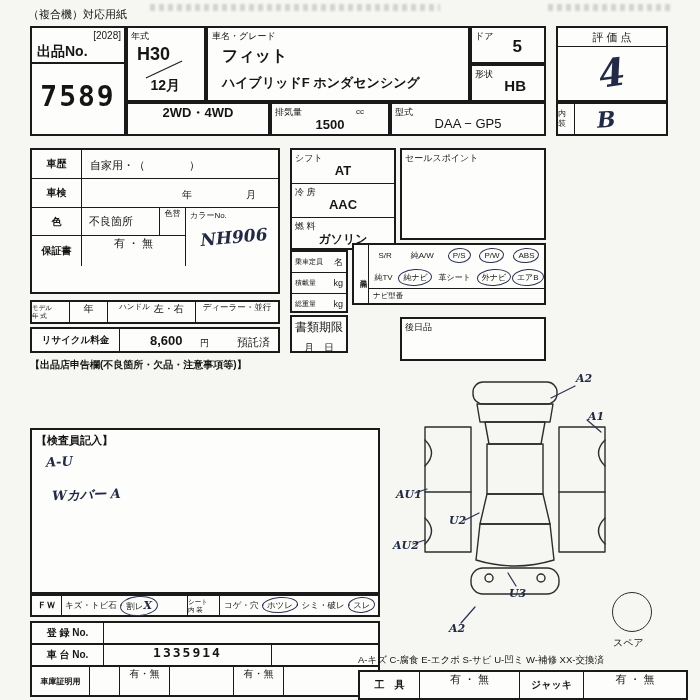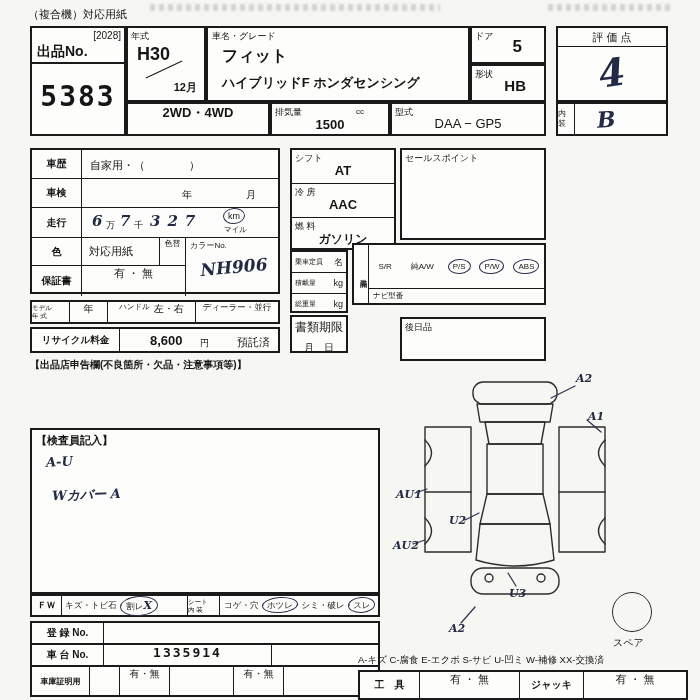--- a/index.html
+++ b/index.html
@@ -26,28 +26,28 @@
 
 <div class="abs" style="left:28px;top:7px;font-size:11px">（複合機）対応用紙</div>
 <div class="abs smudge" style="left:150px;top:4px;width:290px"></div>
 <div class="abs smudge" style="left:548px;top:4px;width:125px"></div>
 
 <div class="abs bx" style="left:30px;top:26px;width:96px;height:110px">
   <div style="height:36px;border-bottom:2px solid #1a1a1a;position:relative">
     <span style="position:absolute;left:5px;top:15px;font-weight:bold;font-size:14px">出品No.</span>
     <span style="position:absolute;right:3px;top:2px;font-size:10px">[2028]</span>
   </div>
-  <div style="font-size:28px;font-weight:bold;text-align:center;padding-top:16px;letter-spacing:2px;font-family:'DejaVu Sans Mono',monospace">5383</div>
+  <div style="font-size:28px;font-weight:bold;text-align:center;padding-top:16px;letter-spacing:2px;font-family:'DejaVu Sans Mono',monospace">7589</div>
 </div>
 
 <div class="abs bx" style="left:126px;top:26px;width:80px;height:76px">
   <span class="lb" style="position:absolute;left:3px;top:2px">年式</span>
   <span style="position:absolute;left:9px;top:16px;font-size:18px;font-weight:bold">H30</span>
   <div style="position:absolute;left:16px;bottom:30px;width:40px;border-top:1.5px solid #1a1a1a;transform:rotate(-25deg)"></div>
-  <span style="position:absolute;right:7px;bottom:5px;font-size:11px;font-weight:bold">12月</span>
+  <span style="position:absolute;right:24px;bottom:5px;font-size:14px;font-weight:bold">12月</span>
 </div>
 
 <div class="abs bx" style="left:206px;top:26px;width:264px;height:76px">
   <span class="lb" style="position:absolute;left:4px;top:2px">車名・グレード</span>
   <div style="position:absolute;left:14px;top:18px;font-size:16px;font-weight:bold">フィット</div>
   <div style="position:absolute;left:14px;top:46px;font-size:13px;font-weight:bold">ハイブリッドF ホンダセンシング</div>
 </div>
 
 <div class="abs bx" style="left:470px;top:26px;width:76px;height:38px">
   <span class="lb" style="position:absolute;left:3px;top:2px">ドア</span>
@@ -86,33 +86,23 @@
 <div class="abs bx" style="left:30px;top:148px;width:250px;height:146px">
   <div class="row" style="height:29px;border-bottom:1px solid #1a1a1a">
     <div class="lab" style="width:50px">車歴</div>
     <div style="flex:1;font-size:11px;padding:8px 0 0 8px">自家用・（　　　　）</div>
   </div>
   <div class="row" style="height:29px;border-bottom:1px solid #1a1a1a;position:relative">
     <div class="lab" style="width:50px">車検</div>
     <span style="position:absolute;left:150px;top:9px;font-size:10px">年</span>
     <span style="position:absolute;left:214px;top:9px;font-size:10px">月</span>
   </div>
-  <div class="row" style="height:30px;border-bottom:1px solid #1a1a1a;position:relative">
-    <div class="lab" style="width:50px">走行</div>
-    <span class="hw" style="position:absolute;left:60px;top:4px;font-size:15px">6</span>
-    <span style="position:absolute;left:74px;top:11px;font-size:9px">万</span>
-    <span class="hw" style="position:absolute;left:88px;top:4px;font-size:15px">7</span>
-    <span style="position:absolute;left:102px;top:11px;font-size:9px">千</span>
-    <span class="hw" style="position:absolute;left:118px;top:4px;font-size:15px;letter-spacing:7px">327</span>
-    <span class="oval" style="position:absolute;left:196px;top:3px;font-size:9px">km</span>
-    <span style="position:absolute;left:192px;top:17px;font-size:7.5px">マイル</span>
-  </div>
   <div style="position:relative;height:58px">
     <div class="abs lab" style="left:0;top:0;width:50px;height:28px;border-bottom:1px solid #1a1a1a">色</div>
-    <div class="abs" style="left:50px;top:0;width:78px;height:28px;border-right:1px solid #1a1a1a;border-bottom:1px solid #1a1a1a;font-size:11px;display:flex;align-items:center;padding-left:7px">対応用紙</div>
+    <div class="abs" style="left:50px;top:0;width:78px;height:28px;border-right:1px solid #1a1a1a;border-bottom:1px solid #1a1a1a;font-size:11px;display:flex;align-items:center;padding-left:7px">不良箇所</div>
     <div class="abs ctr" style="left:128px;top:0;width:26px;height:28px;border-right:1px solid #1a1a1a;border-bottom:1px solid #1a1a1a;font-size:8px">色替</div>
     <div class="abs" style="left:154px;top:0;width:96px;height:58px">
       <div style="font-size:8px;padding:2px 0 0 4px">カラーNo.</div>
       <div class="hw" style="font-size:17px;text-align:center;margin-top:6px;transform:rotate(-5deg)">NH906</div>
     </div>
     <div class="abs lab" style="left:0;top:28px;width:50px;height:30px">保証書</div>
     <div class="abs ctr" style="left:50px;top:28px;width:104px;height:30px;border-right:1px solid #1a1a1a;font-size:11px">有 ・ 無</div>
   </div>
 </div>
 
@@ -181,20 +171,27 @@
 
 <div class="abs bx" style="left:352px;top:243px;width:194px;height:62px;display:flex">
   <div class="cell vtext ctr" style="width:15px;font-size:7.5px;letter-spacing:1px">装備品</div>
   <div style="flex:1;display:flex;flex-direction:column">
     <div style="flex:1;display:flex;align-items:center;justify-content:space-around;font-size:8px">
       <span class="bdg">S/R</span>
       <span class="bdg">純A/W</span>
       <span class="bdg oval">P/S</span>
       <span class="bdg oval">P/W</span>
       <span class="bdg oval">ABS</span>
+    </div>
+    <div style="flex:1;display:flex;align-items:center;justify-content:space-around;font-size:8px">
+      <span class="bdg">純TV</span>
+      <span class="bdg oval">純ナビ</span>
+      <span class="bdg">革シート</span>
+      <span class="bdg oval">外ナビ</span>
+      <span class="bdg oval">エアB</span>
     </div>
     <div style="height:15px;border-top:1px solid #1a1a1a;font-size:7.5px;padding:2px 0 0 4px">ナビ型番</div>
   </div>
 </div>
 
 <div class="abs bx" style="left:400px;top:317px;width:146px;height:44px">
   <div style="font-size:9px;padding:2px 0 0 3px">後日品</div>
 </div>
 
 <div class="abs bx" style="left:30px;top:428px;width:350px;height:166px">

